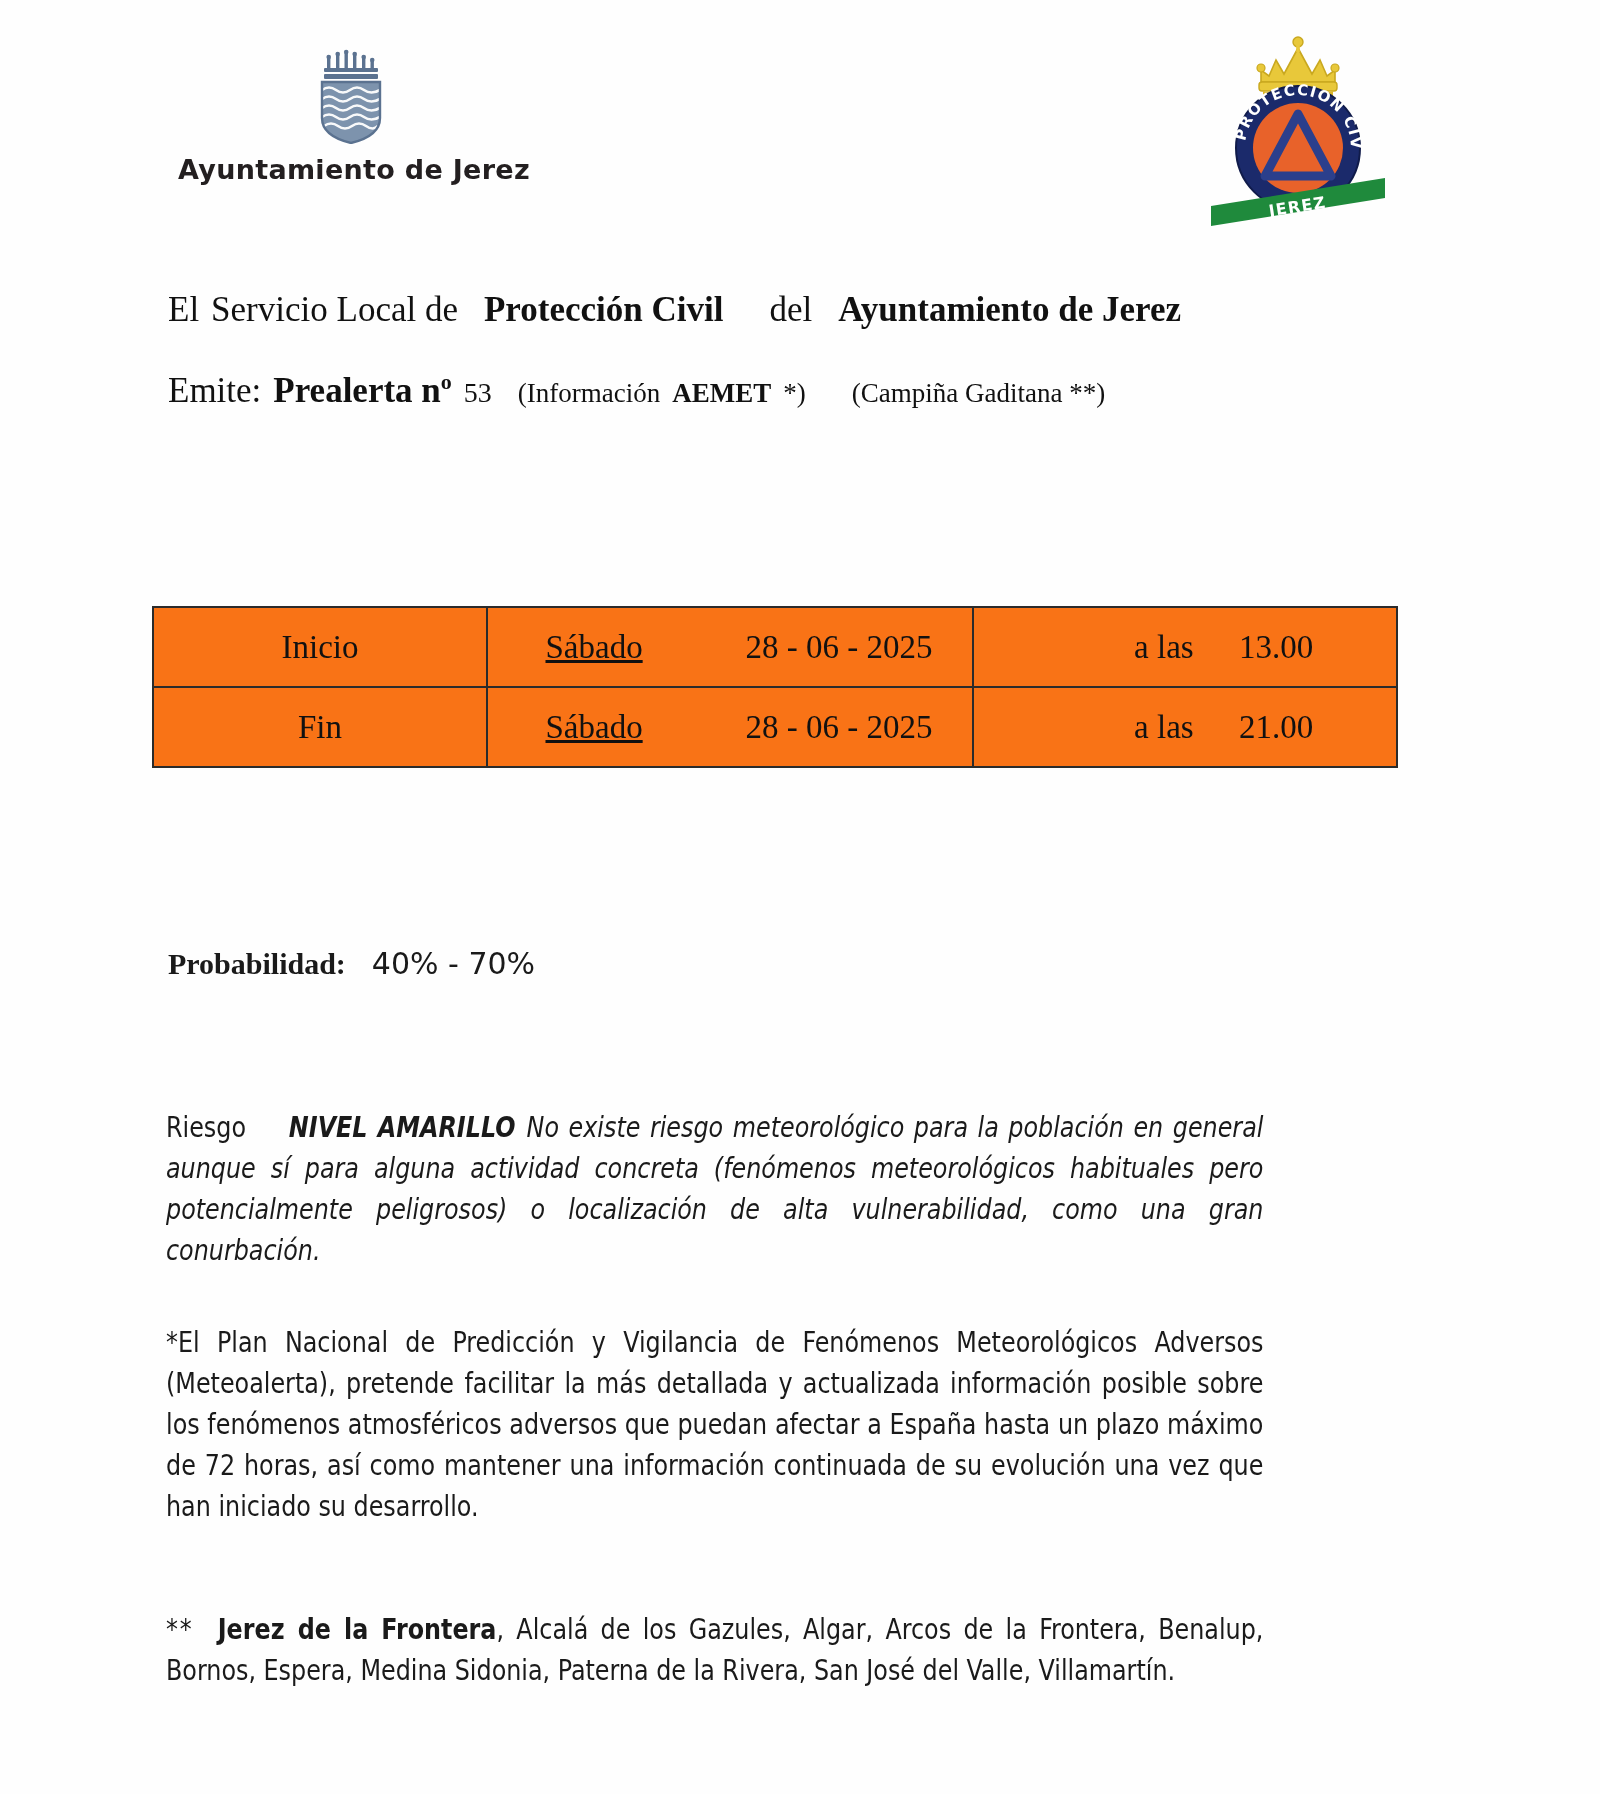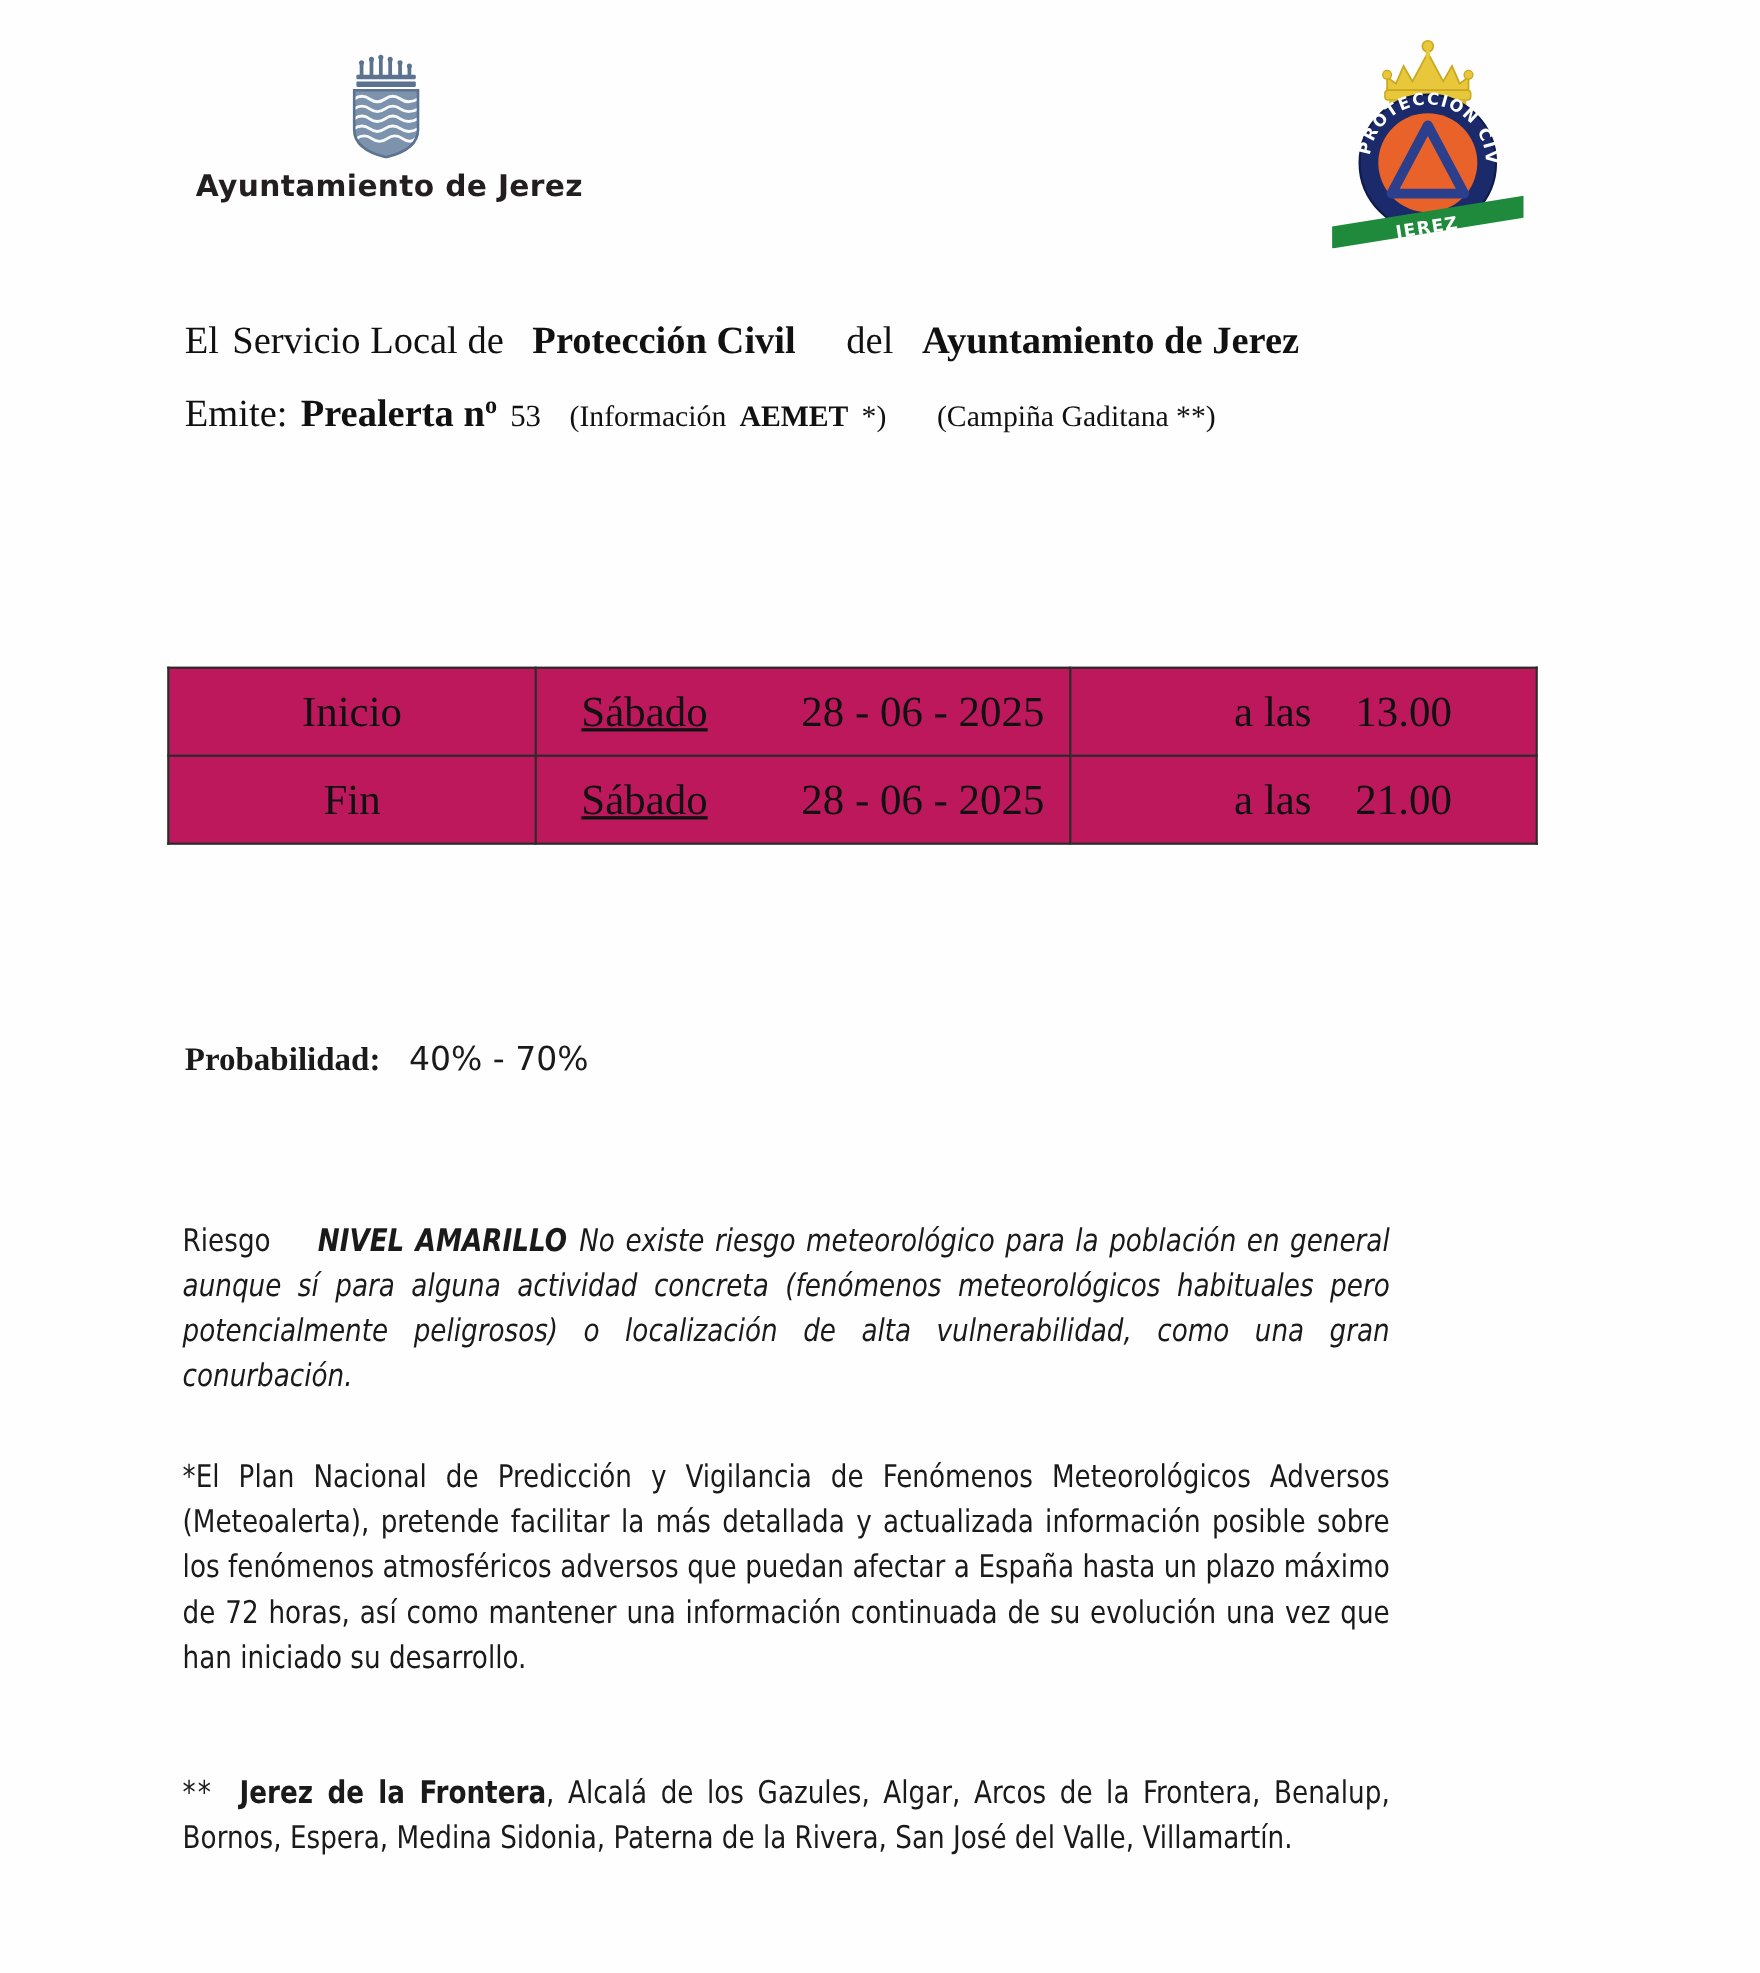--- a/index.html
+++ b/index.html
@@ -62,21 +62,21 @@
     top: 292px;
     width: 1260px;
   }
   .intro-line {
     font-family: "Liberation Serif", serif;
     font-size: 35px;
     color: #111;
     white-space: nowrap;
     line-height: 1.0;
   }
-  .intro-line.l1 { margin-bottom: 30px; }
+  .intro-line.l1 { margin-bottom: 44px; }
   .b { font-weight: bold; }
   .sp-s { display: inline-block; width: 12px; }
   .sp-m { display: inline-block; width: 26px; }
   .sp-l { display: inline-block; width: 46px; }
   .paren {
     font-size: 27px;
     text-align: center;
   }
   .num53 {
     font-weight: normal;
@@ -110,22 +110,22 @@
     font-weight: bold;
     font-size: 36px;
     line-height: 1.18;
     border-color: #7a7320;
     border-left-color: #2b2b2b;
     border-right-color: #2b2b2b;
   }
   .hdr-row td.c1 { border-left-color: #2b2b2b; }
   .data-row td {
     height: 78px;
-    font-size: 39px;
-    background: #be185d;
+    font-size: 33px;
+    background: #f97316;
   }
   .col1 { width: 334px; }
   .col2 { width: 486px; }
   .col3 { width: 424px; }
 
   .cellwrap {
     display: flex;
     justify-content: center;
     align-items: center;
     white-space: nowrap;

